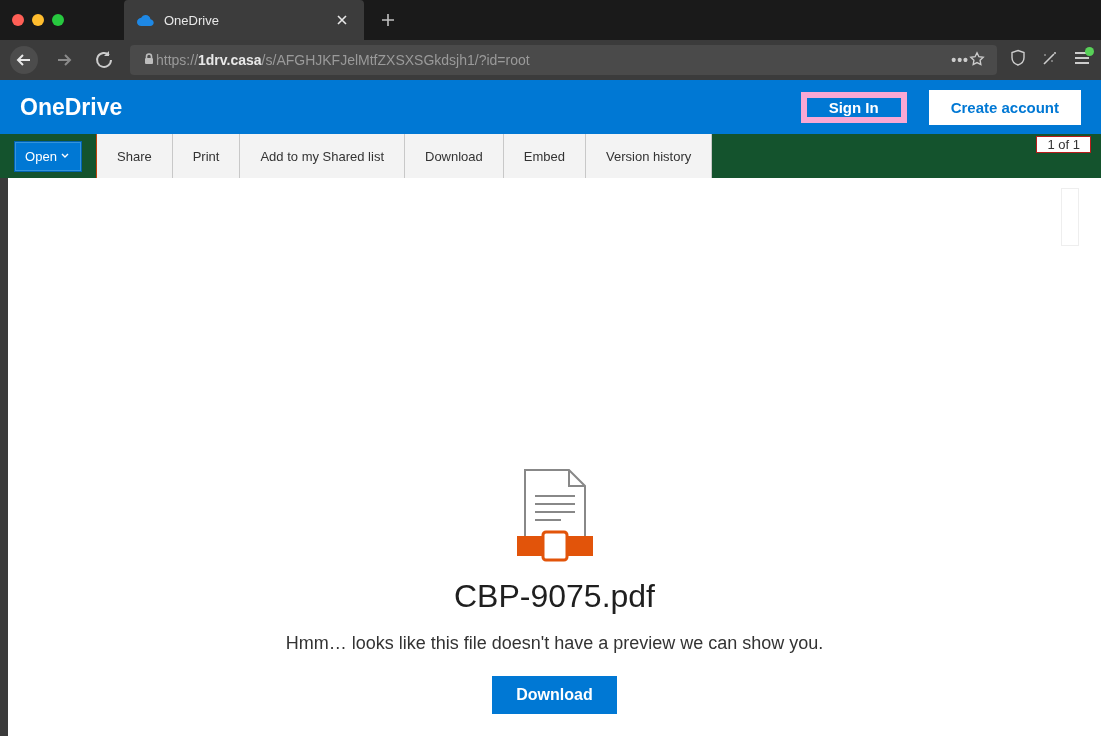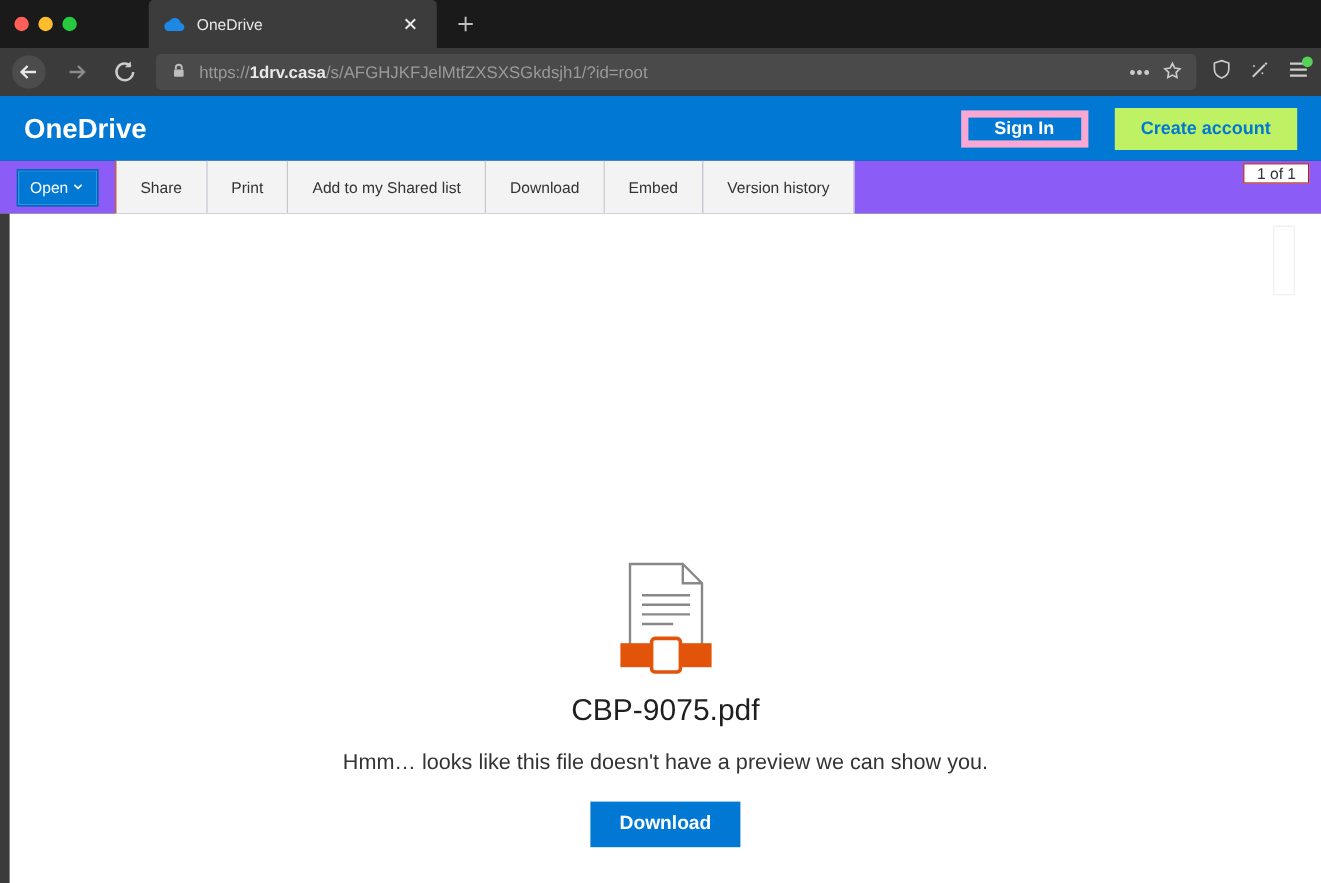--- a/index.html
+++ b/index.html
@@ -74,21 +74,20 @@
       background: #4c4c4c;
     }
     .url-box {
       flex: 1;
       background: #4a4a4a;
       height: 30px;
       border-radius: 4px;
       display: flex;
       align-items: center;
       padding: 0 12px;
-      gap: 10px;
       color: #bdbdbd;
       font-size: 14px;
       min-width: 0;
     }
     .url-lock { flex-shrink: 0; }
     .url-text { flex: 1; white-space: nowrap; overflow: hidden; }
     .url-text .proto, .url-text .path { color: #9a9a9a; }
     .url-text .host { color: #e8e8e8; font-weight: 600; }
     .url-dots { color: #ccc; letter-spacing: 1px; font-weight: bold; }
     .addr-icons { display: flex; align-items: center; gap: 14px; color: #ccc; }
@@ -118,32 +117,32 @@
       border: 6px solid #f9a8d4;
       color: #fff;
       background: transparent;
       padding: 1px 22px;
       font-weight: 700;
       font-size: 15px;
       cursor: pointer;
     }
     .btn-create {
       border: none;
-      background: #bef264;
+      background: #ffffff;
       color: #0078d4;
       padding: 9px 22px;
       font-weight: 700;
       font-size: 15px;
       margin-left: 12px;
       cursor: pointer;
     }
 
     
     .toolbar-row {
-      background: #8b5cf6;
+      background: #14532d;
       height: 44px;
       display: flex;
       align-items: stretch;
       position: relative;
     }
     .open-cell {
       width: 96px;
       display: flex;
       align-items: center;
       justify-content: center;
@@ -204,21 +203,21 @@
     .preview-block {
       position: absolute;
       left: 50%;
       top: 288px;
       transform: translateX(-50%);
       text-align: center;
       width: 700px;
     }
     .file-illus { display: flex; justify-content: center; margin-bottom: 12px; }
     .filename {
-      font-size: 25px;
+      font-size: 32px;
       color: #1f1f1f;
       margin-bottom: 18px;
       font-weight: 500;
     }
     .msg {
       font-size: 18px;
       color: #333;
       margin-bottom: 22px;
     }
     .dl-btn {

